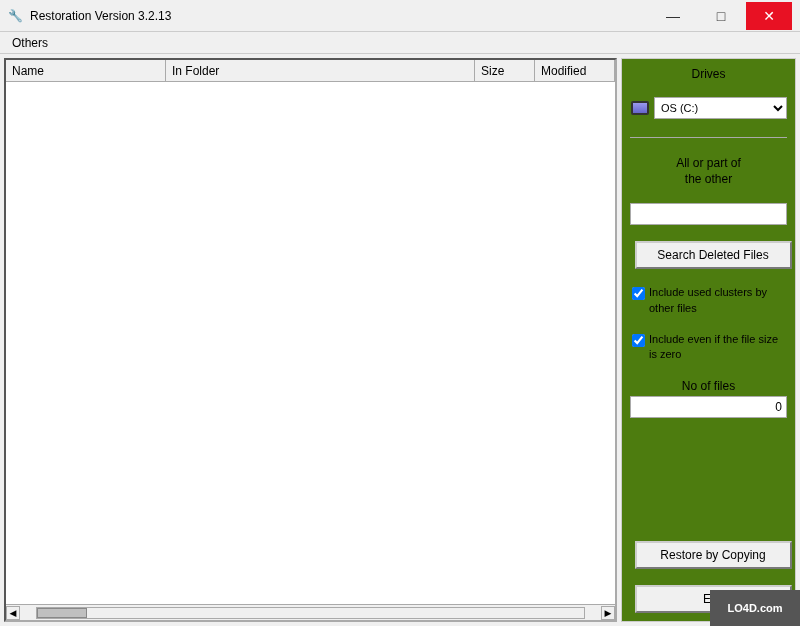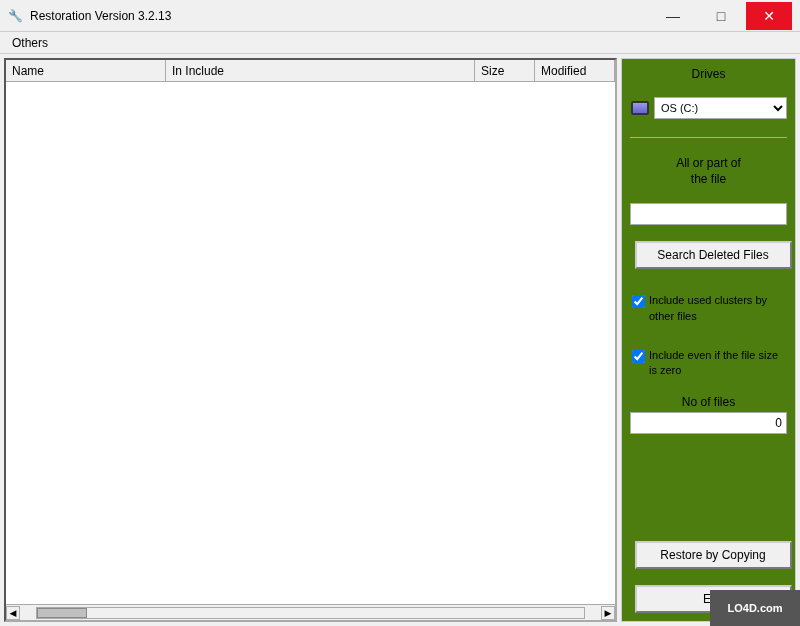--- a/index.html
+++ b/index.html
@@ -207,21 +207,20 @@
       justify-content: center;
       margin-left: 9px;
     }
 
     .checkbox-row {
       display: flex;
       align-items: flex-start;
       width: 100%;
       gap: 4px;
       padding: 0 2px;
-      margin-top: 8px;
     }
     .checkbox-row input[type="checkbox"] {
       margin-top: 2px;
       flex-shrink: 0;
       cursor: pointer;
     }
     .checkbox-label {
       font-size: 11px;
       line-height: 1.4;
       color: #000;
@@ -308,21 +307,21 @@
 </div>
 
 <div class="main-container">
 
   <div class="file-panel">
     <div class="file-table-header">
       <div class="col-header col-name">
         <span>Name</span>
       </div>
       <div class="col-header col-folder">
-        <span>In Include</span>
+        <span>In Folder</span>
       </div>
       <div class="col-header col-size">
         <span>Size</span>
       </div>
       <div class="col-header col-modified">
         <span>Modified</span>
       </div>
     </div>
     <div class="file-table-body">
       
@@ -347,21 +346,21 @@
         <option>OS (C:)</option>
         <option>D:</option>
         <option>E:</option>
       </select>
     </div>
 
     <div class="divider"></div>
 
     <div class="section-title">
       <span>All or part of</span><br>
-      <span>the file</span>
+      <span>the other</span>
     </div>
 
     <input type="text" class="file-filter-input" placeholder="" style="">
 
     <button class="action-button">
       <span>Search Deleted Files</span>
     </button>
 
     <div class="checkbox-row">
       <input type="checkbox" id="chk1" checked="" style="">

